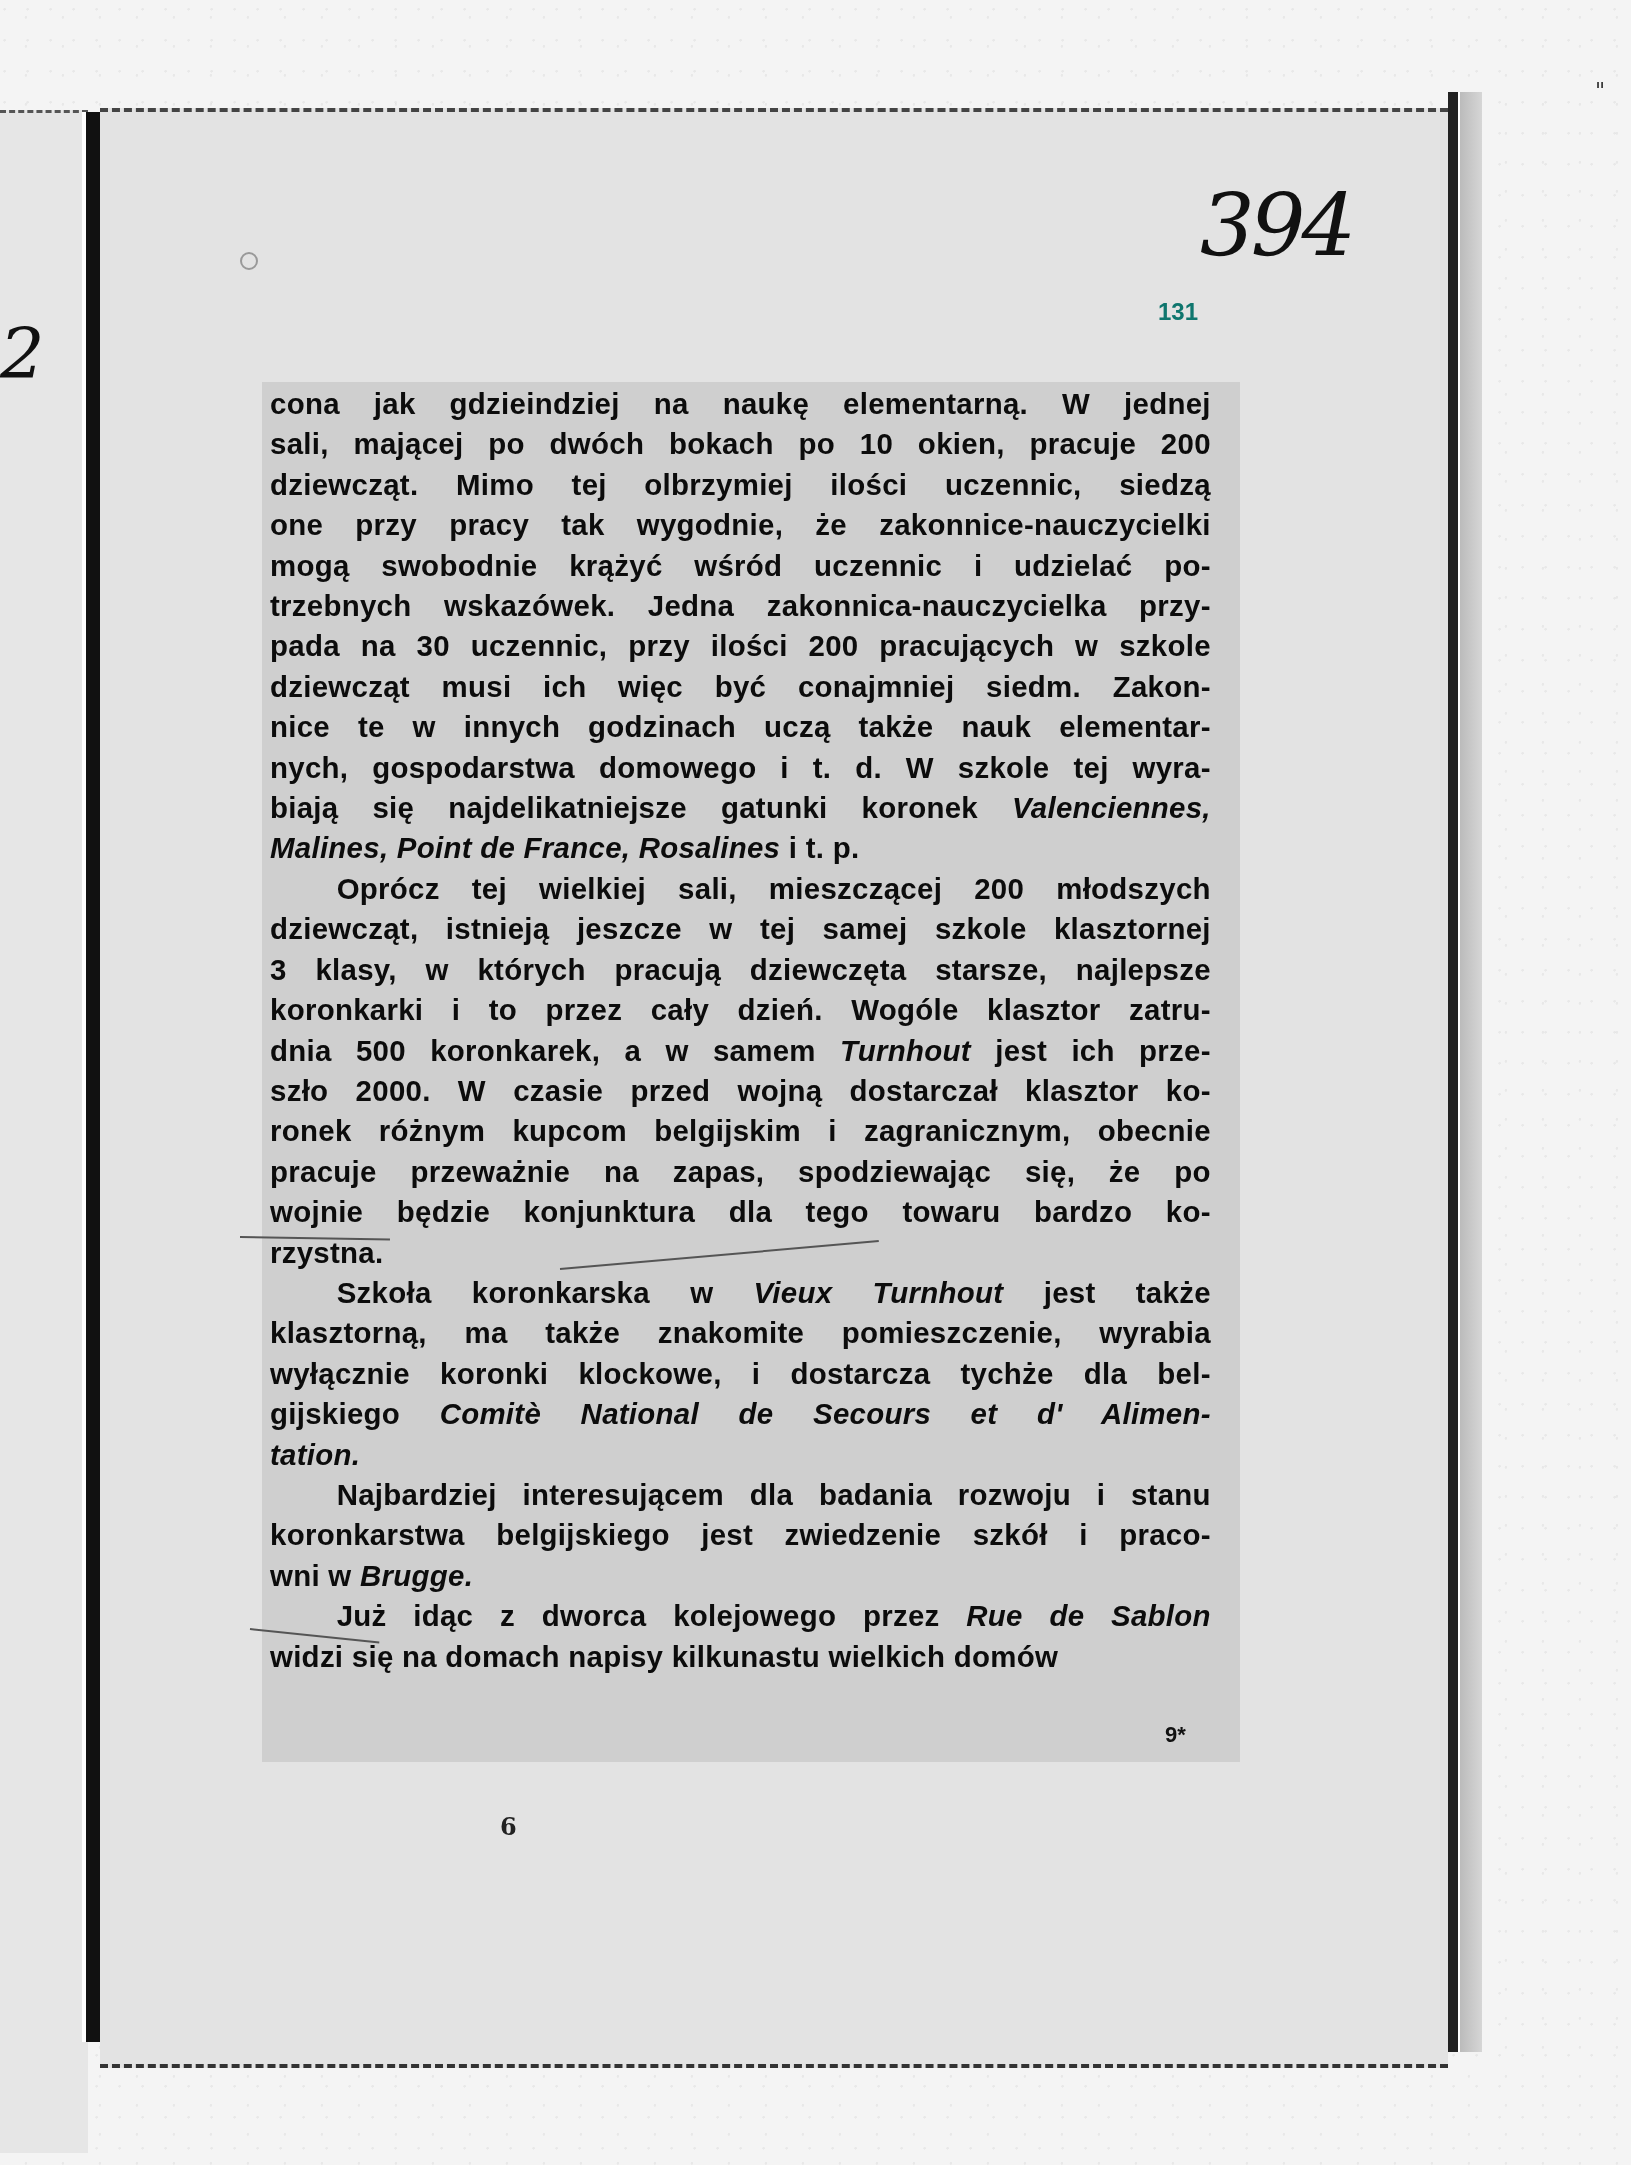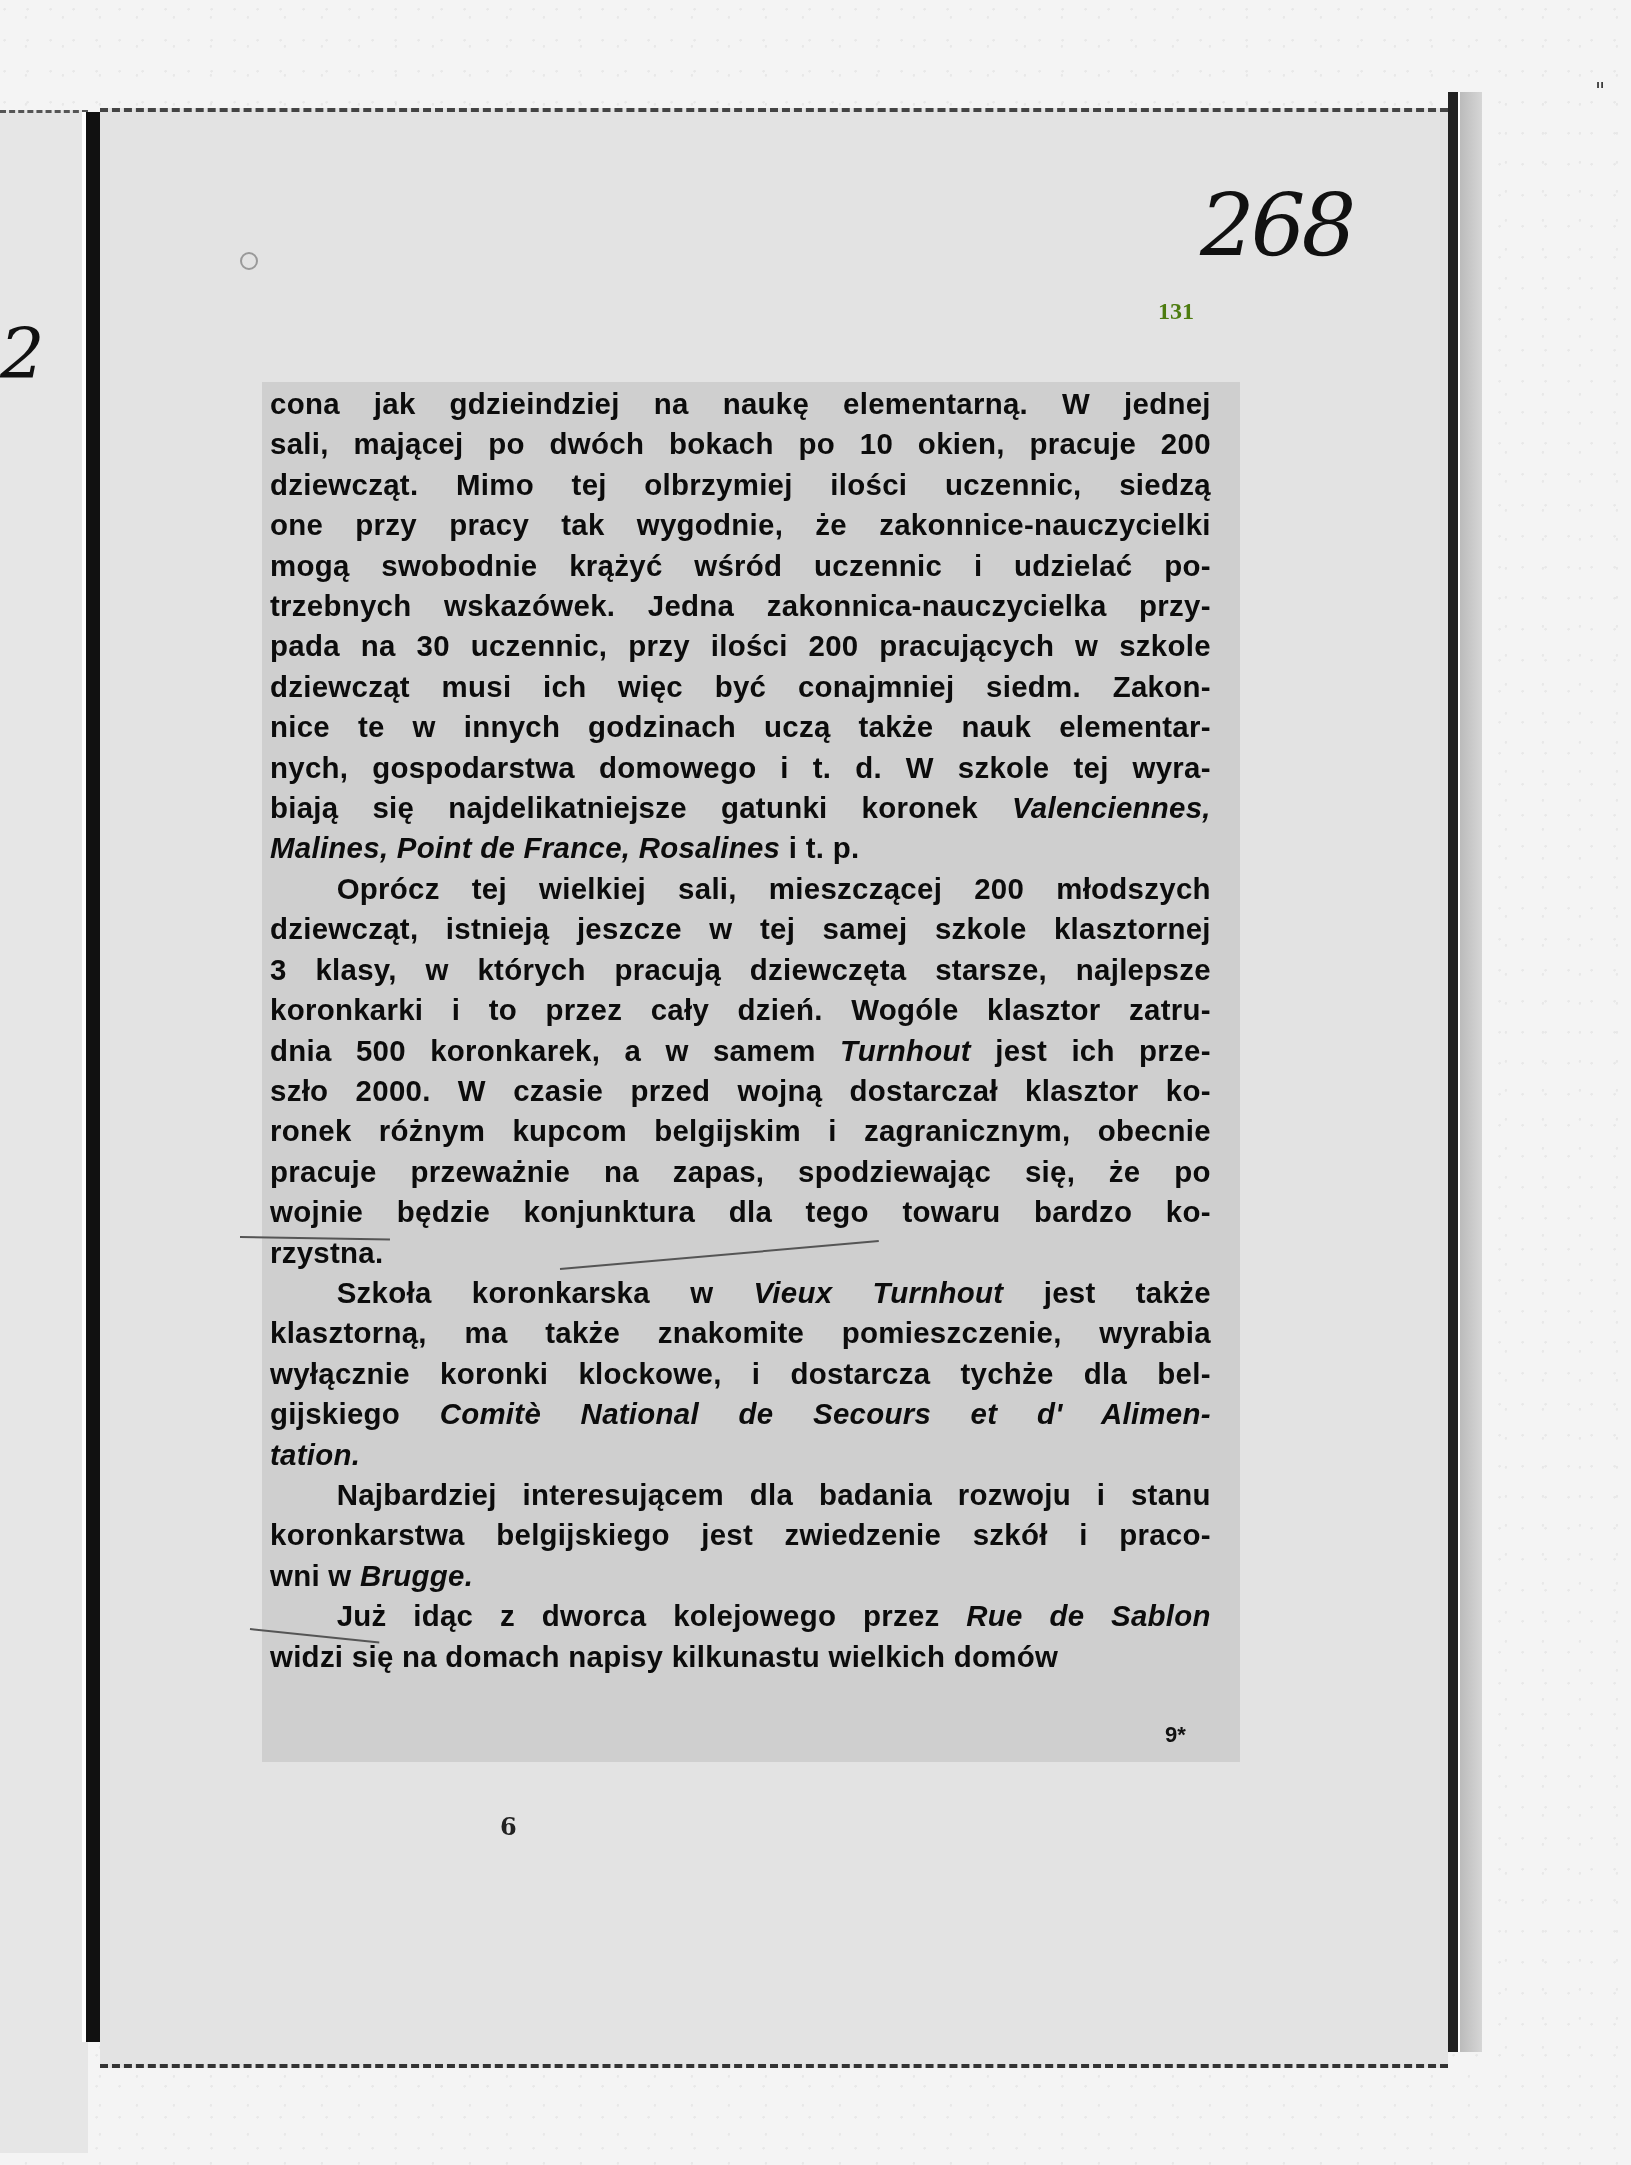--- a/index.html
+++ b/index.html
@@ -44,22 +44,22 @@
     position: absolute; left: 1460px; top: 92px; width: 22px; height: 1960px;
     background: linear-gradient(to right, #bbb, #d6d6d6);
   }
   .handwritten-number {
     position: absolute; left: 1200px; top: 175px;
     font-family: "DejaVu Serif", serif; font-style: italic;
     font-size: 86px; color: #111; letter-spacing: -4px;
   }
   .page-number {
     position: absolute; left: 1158px; top: 298px;
-    font-family: Liberation Serif, serif; font-weight: bold;
-    font-size: 24px; color: #4d7c0f;
+    font-family: Liberation Sans, sans-serif; font-weight: bold;
+    font-size: 24px; color: #0f766e;
   }
   
   .text-block {
     position: absolute; left: 262px; top: 382px; width: 978px; height: 1380px;
     background: #cfcfcf;
   }
   .body-text {
     position: absolute; left: 270px; top: 384px; width: 960px;
     font-family: "Liberation Sans Narrow", "Liberation Sans", sans-serif;
     font-weight: bold; color: #0c0c0c;
@@ -105,21 +105,21 @@
 </div>
 <div class="gutter-line"></div>
 
 <div class="page"></div>
 <div class="page-right-edge"></div>
 <div class="page-right-shadow"></div>
 <span class="corner-mark">"</span>
 
 <div class="ring-mark"></div>
 
-<div class="handwritten-number">268</div>
+<div class="handwritten-number">394</div>
 <div class="page-number">131</div>
 
 <div class="text-block"></div>
 
 <div class="body-text" id="body-text">
     <span class="line"><span>cona jak gdzieindziej na naukę elementarną. W jednej</span></span>
     <span class="line"><span>sali, mającej po dwóch bokach po 10 okien, pracuje 200</span></span>
     <span class="line"><span>dziewcząt. Mimo tej olbrzymiej ilości uczennic, siedzą</span></span>
     <span class="line"><span>one przy pracy tak wygodnie, że zakonnice-nauczycielki</span></span>
     <span class="line"><span>mogą swobodnie krążyć wśród uczennic i udzielać po-</span></span>

